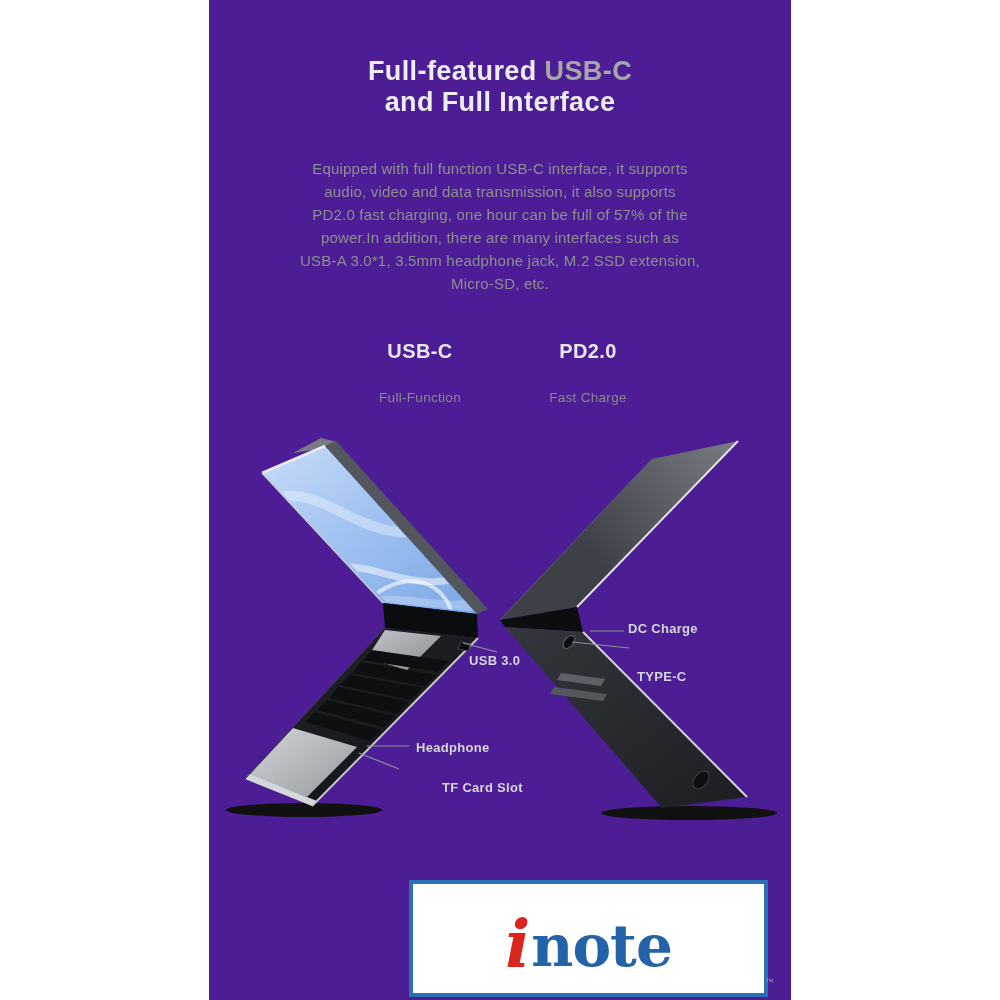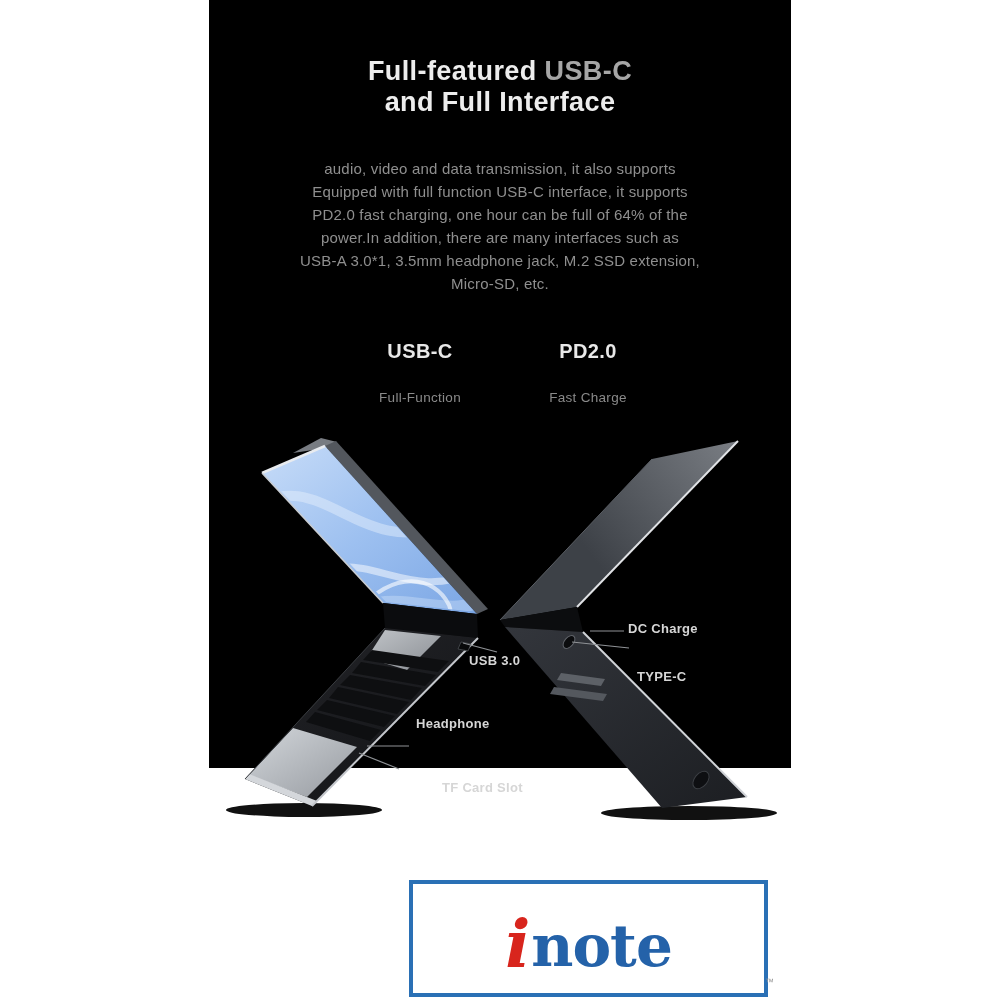--- a/index.html
+++ b/index.html
@@ -3,22 +3,22 @@
 <meta charset="utf-8">
 <style>
   * { margin:0; padding:0; box-sizing:border-box; }
   html,body { background:#ffffff; }
   .canvas {
     position:relative; width:1000px; height:1000px;
     background:#ffffff; overflow:hidden;
     font-family:"Liberation Sans", sans-serif;
   }
   .panel {
-    position:absolute; left:209px; top:0; width:582px; height:768px;
-    background:#000000;
+    position:absolute; left:209px; top:0; width:582px; height:1000px;
+    background:#4c1d95;
   }
   
   .title-block {
     position:absolute; left:0; top:56px; width:582px;
     text-align:center; font-weight:700; font-size:27px; line-height:31px;
     letter-spacing:.4px; color:#ededed;
   }
   .title-dim { color:#a6a6a6; }
   .desc-block {
     position:absolute; left:0; top:157px; width:582px;
@@ -33,21 +33,21 @@
   .feature-sub  { margin-top:27px; font-size:13.5px; color:#8a8a8a; letter-spacing:.3px; }
   
   .laptops { position:absolute; left:0; top:420px; width:582px; height:400px; }
   .callout {
     position:absolute; font-size:13px; font-weight:700; color:#d6d6d6;
     letter-spacing:.3px; white-space:nowrap;
   }
   .co-dc  { left:419px; top:621px; }
   .co-tc  { left:428px; top:645px;margin-top:24px; }
   .co-usb { left:260px; top:653px; }
-  .co-hp  { left:207px; top:716px; }
+  .co-hp  { left:207px; top:740px; }
   .co-tf  { left:196px; top:780px;margin-left:37px; }
   
   .logo-box {
     position:absolute; left:200px; top:880px; width:359px; height:117px;
     background:#ffffff; border:4px solid #2a70b5;
     display:flex; align-items:flex-end; justify-content:center;
     padding-bottom:20px;
   }
   .logo-i {
     font-family:"DejaVu Serif", serif; font-style:italic; font-weight:700;
@@ -66,23 +66,23 @@
 
 <div class="canvas">
   <div class="panel">
 
     <div class="title-block">
       <div><span>Full-featured </span><span class="title-dim">USB-C</span></div>
       <div>and Full Interface</div>
     </div>
 
     <div class="desc-block">
+      <div>Equipped with full function USB-C interface, it supports</div>
       <div>audio, video and data transmission, it also supports</div>
-      <div>Equipped with full function USB-C interface, it supports</div>
-      <div>PD2.0 fast charging, one hour can be full of 64% of the</div>
+      <div>PD2.0 fast charging, one hour can be full of 57% of the</div>
       <div>power.In addition, there are many interfaces such as</div>
       <div>USB-A 3.0*1, 3.5mm headphone jack, M.2 SSD extension,</div>
       <div>Micro-SD, etc.</div>
     </div>
 
     <div class="feature-col c1">
       <div class="feature-name">USB-C</div>
       <div class="feature-sub">Full-Function</div>
     </div>
     <div class="feature-col c2">

